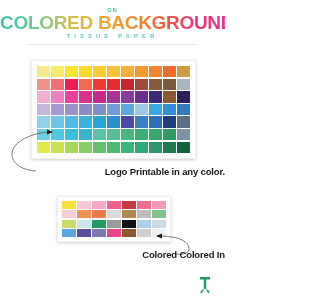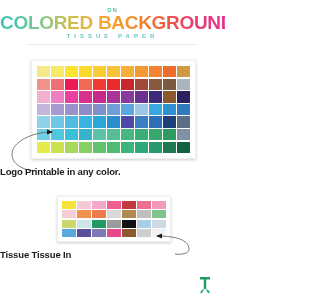--- a/index.html
+++ b/index.html
@@ -52,21 +52,21 @@
 
   .grid{display:grid;width:100%;height:100%;box-sizing:border-box;}
   #grid-main{grid-template-columns:repeat(11,1fr);grid-template-rows:repeat(7,1fr);
     gap:1.1px;padding:5px;}
   #grid-small{grid-template-columns:repeat(7,1fr);grid-template-rows:repeat(4,1fr);
     gap:1.2px;padding:4px;}
   .sw{width:100%;height:100%;}
 
   
   .caption{
-    position:absolute;text-align:left;color:#1a1a1a;
+    position:absolute;text-align:right;color:#1a1a1a;
     font-weight:bold;line-height:1.25;
   }
   #caption-main{left:0;right:0;top:166px;font-size:9.5px;letter-spacing:-0.15px;}
   #caption-small{left:0;right:0;top:249px;font-size:9.5px;letter-spacing:-0.15px;}
   .cap-line{display:block;}
 
   
   .leader{position:absolute;pointer-events:none;}
   #leader-main{left:6px;top:128px;width:48px;height:46px;}
   #leader-small{left:155px;top:228px;width:42px;height:28px;}
@@ -212,21 +212,21 @@
         <div class="sw" style="background: rgb(242, 242, 242);"></div>
       </div>
   </div>
 
   <svg class="leader" id="leader-small" viewBox="0 0 42 28">
     <path d="M2 8 C 16 8, 32 10, 34 20 C 35 25, 28 27, 20 26" fill="none" stroke="#5a5a5a" stroke-width="0.8"></path>
     <polygon points="1,8 7,5.5 7,10.5" fill="#1a1a1a"></polygon>
   </svg>
 
   <div class="caption" id="caption-small">
-    <span class="cap-line">Tissue Tissue In</span>
+    <span class="cap-line">Colored Colored In</span>
   </div>
 
   <svg id="footer-logo" viewBox="0 0 16 18">
     <path d="M3 1 H13 V3.4 H9.2 V13 H6.8 V3.4 H3 Z" fill="#1f9a63"></path>
     <path d="M6.8 13 C 4.5 13.6, 3.2 15.2, 3.4 17.4 C 5.4 17.2, 6.6 15.6, 6.8 13 Z" fill="#2fae70"></path>
     <path d="M9.2 13 C 11.5 13.6, 12.8 15.2, 12.6 17.4 C 10.6 17.2, 9.4 15.6, 9.2 13 Z" fill="#2fae70"></path>
   </svg>
 
 </div>
 

